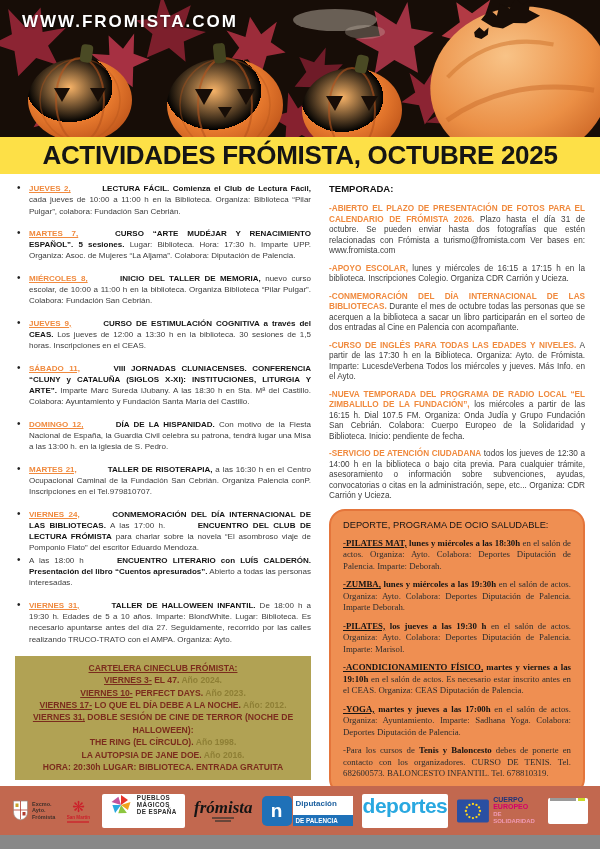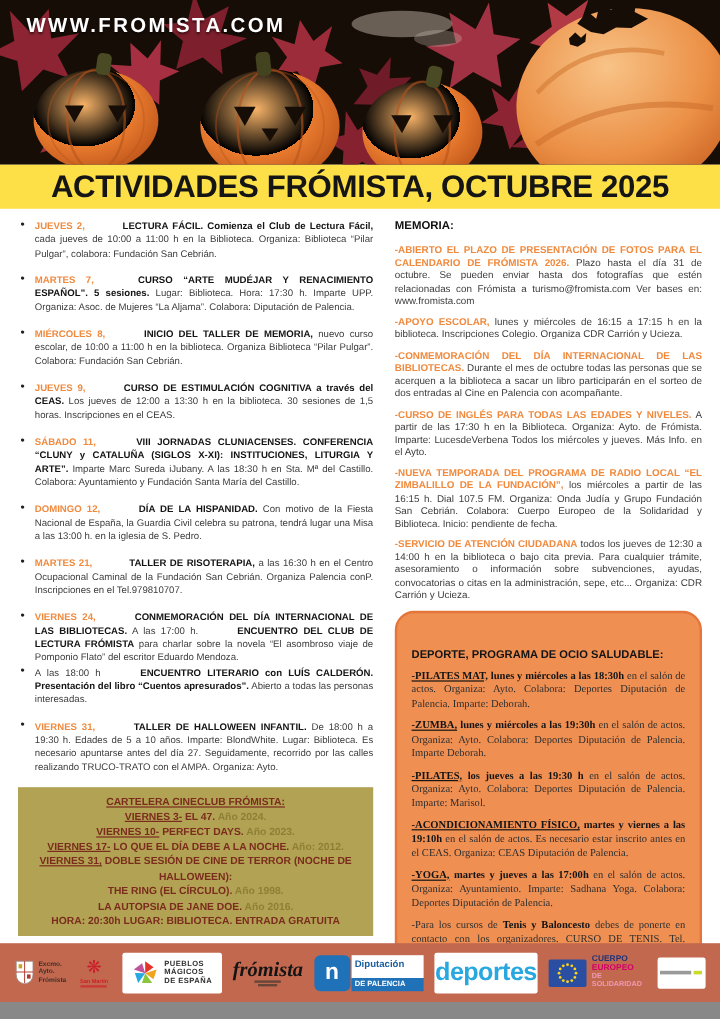--- a/index.html
+++ b/index.html
@@ -38,21 +38,21 @@
   .col-left  { width: 296px; flex: none; }
   .col-right { width: 256px; flex: none; }
 
   .event {
     position: relative; padding-left: 14px;
     font-size: 8px; line-height: 11.3px; text-align: justify;
     color: #3c3c3c; margin-bottom: 11px;
   }
   .event.tight { margin-bottom: 1px; }
   .bullet { position: absolute; left: 2px; top: -1px; color: #222; font-size: 10px; }
-  .date  { color: #f08a3e; font-weight: bold; }
+  .date  { color: #f08a3e; font-weight: bold; text-decoration: underline; }
   .ev-title { font-weight: bold; color: #141414; margin-left: 28px; }
 
   
   .cine-box {
     margin-top: 3px; background: #b1a254;
     padding: 6px 8px 7px 8px;
     font-size: 8.6px; font-weight: bold; line-height: 12.4px;
     color: #7b2c1d; text-align: center;
   }
   .cine-title { text-decoration: underline; }
@@ -65,35 +65,35 @@
     font-size: 8.2px; line-height: 10.5px; text-align: justify;
     color: #3c3c3c; margin-bottom: 7px;
   }
   .noticia .head { color: #f08a3e; font-weight: bold; margin-top: 24px; }
 
   .deporte-box {
     margin-top: 3px;
     background: #ef8f52; border: 2px solid #e4753b; border-radius: 16px;
     padding: 9px 12px 6px 12px;
   }
-  .deporte-title { font-weight: bold; font-size: 9.3px; color: #141414; margin-bottom: 8px; margin-top: 20px; }
+  .deporte-title { font-weight: normal; font-size: 9.3px; color: #141414; margin-bottom: 8px; }
   .dep-item {
     font-size: 8.8px; line-height: 11.5px; text-align: justify;
     color: #2e2e2e; margin-bottom: 7px; font-family: Liberation Serif, serif;
   }
   .dep-name { font-weight: bold; text-decoration: underline; color: #141414; }
   .dep-bold { font-weight: bold; color: #141414; }
 
   
   .footer {
     position: absolute; left: 0; bottom: 0;
     width: 600px; height: 49px; background: #c2684f;
     display: flex; align-items: center; gap: 9px; padding: 0 12px;
   }
-  .logo-box { background: #fff; border-radius: 2px; display: flex; align-items: center; justify-content: center; }
+  .logo-box { background: #fff; border-radius: 2px; display: flex; align-items: flex-start; justify-content: center; }
   .ayto-logo { display: flex; align-items: center; gap: 3px; }
   .ayto-text { font-size: 5.5px; line-height: 6.5px; color: #40302a; font-weight: bold; }
   .sm-logo { display: flex; flex-direction: column; align-items: center; width: 34px; }
   .sm-glyph { color: #cc1f2a; font-size: 15px; line-height: 15px; }
   .sm-text { font-size: 4.6px; color: #cc1f2a; font-weight: bold; margin-top: 1px; }
   .sm-sub { width: 22px; height: 2px; background: #cc1f2a; opacity: .65; margin-top: 1px; }
   .pueblos { width: 100px; height: 34px; gap: 5px; }
   .pueblos-text { font-size: 6.3px; line-height: 7px; font-weight: bold; color: #2e2e2e; letter-spacing: .4px; }
   .fro-script { display: flex; flex-direction: column; align-items: center; }
   .fro-word { font-family: "Liberation Serif", serif; font-style: italic; font-weight: bold; font-size: 17px; color: #141414; line-height: 16px; }
@@ -224,21 +224,21 @@
         <div><span class="cine-date">VIERNES 10-</span> <span>PERFECT  DAYS.</span> <span class="cine-year">Año 2023.</span></div>
         <div><span class="cine-date">VIERNES 17-</span> <span>LO QUE EL DÍA DEBE A LA NOCHE.</span> <span class="cine-year">Año: 2012.</span></div>
         <div><span class="cine-date">VIERNES 31,</span> <span>DOBLE SESIÓN DE CINE DE TERROR (NOCHE DE HALLOWEEN):</span></div>
         <div><span>THE RING (EL CÍRCULO).</span> <span class="cine-year">Año 1998.</span></div>
         <div><span>LA AUTOPSIA DE JANE DOE.</span> <span class="cine-year">Año 2016.</span></div>
         <div>HORA: 20:30h LUGAR: BIBLIOTECA.  ENTRADA GRATUITA</div>
       </div>
     </div>
 
     <div class="col-right">
-      <div class="noticias-title">MEMORIA:</div>
+      <div class="noticias-title">TEMPORADA:</div>
 
       <div class="noticia"><span class="head">-ABIERTO EL PLAZO DE PRESENTACIÓN DE FOTOS PARA EL CALENDARIO DE FRÓMISTA 2026.</span> <span>Plazo hasta el día 31 de octubre. Se pueden enviar hasta dos fotografías que estén relacionadas con Frómista a turismo@fromista.com  Ver bases en:  www.fromista.com</span></div>
       <div class="noticia"><span class="head">-APOYO ESCOLAR,</span> <span>lunes y miércoles de 16:15 a 17:15 h en la biblioteca. Inscripciones Colegio. Organiza CDR Carrión y Ucieza.</span></div>
       <div class="noticia"><span class="head">-CONMEMORACIÓN DEL DÍA INTERNACIONAL DE LAS BIBLIOTECAS.</span> <span>Durante el mes de octubre todas las personas que se acerquen a la biblioteca a sacar un libro participarán en el sorteo de dos entradas al Cine en Palencia con acompañante.</span></div>
       <div class="noticia"><span class="head">-CURSO DE INGLÉS PARA TODAS LAS EDADES Y NIVELES.</span> <span>A partir de las 17:30 h en la Biblioteca. Organiza: Ayto. de Frómista. Imparte: LucesdeVerbena Todos los miércoles y jueves. Más Info. en el Ayto.</span></div>
       <div class="noticia"><span class="head">-NUEVA TEMPORADA DEL PROGRAMA DE RADIO LOCAL “EL ZIMBALILLO DE LA FUNDACIÓN”,</span> <span>los miércoles a partir de las 16:15 h. Dial 107.5 FM. Organiza: Onda Judía y Grupo Fundación San Cebrián. Colabora: Cuerpo Europeo de la Solidaridad y Biblioteca. Inicio: pendiente de fecha.</span></div>
       <div class="noticia"><span class="head">-SERVICIO DE ATENCIÓN CIUDADANA</span> <span>todos los jueves de 12:30 a 14:00 h en la biblioteca o bajo cita previa.  Para cualquier trámite, asesoramiento o información sobre subvenciones, ayudas, convocatorias o citas en la administración, sepe, etc... Organiza: CDR Carrión y Ucieza.</span></div>
 
       <div class="deporte-box">
         <div class="deporte-title">DEPORTE, PROGRAMA DE OCIO SALUDABLE:</div>

